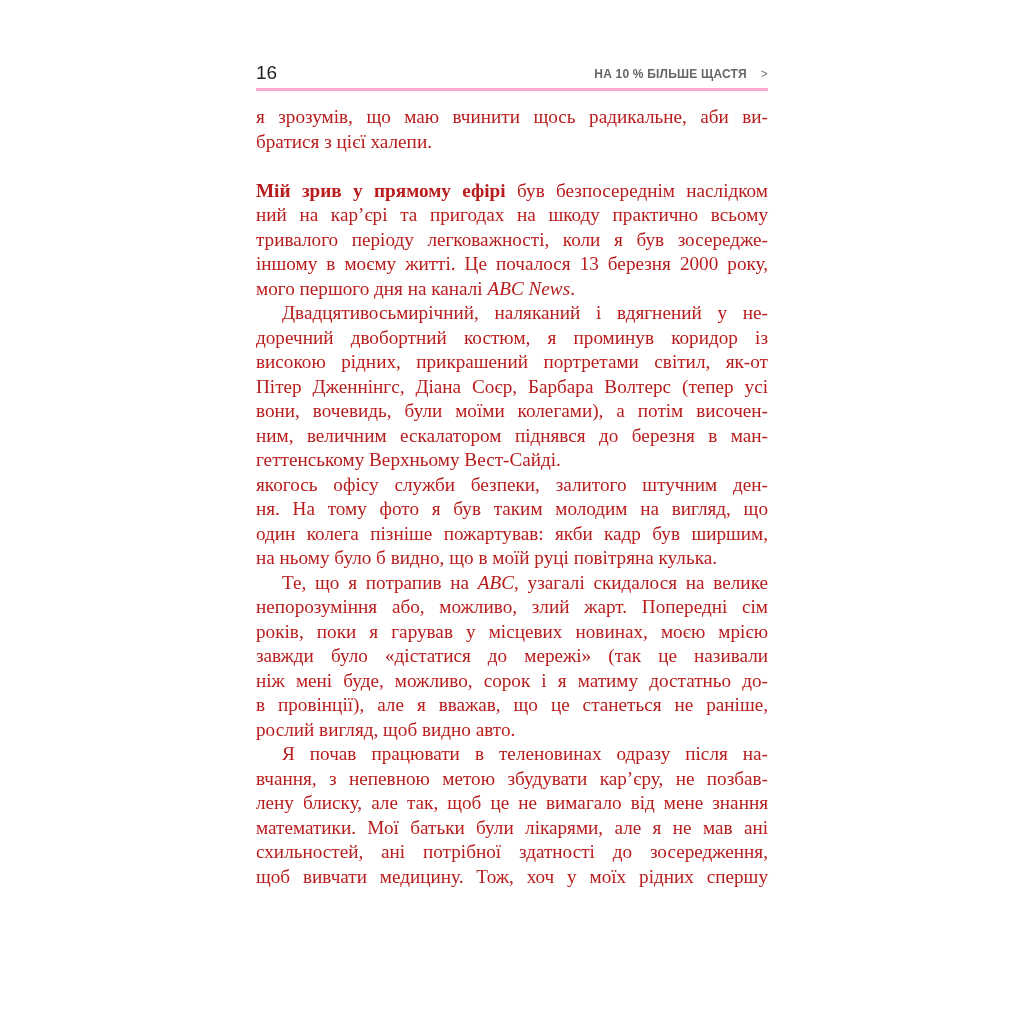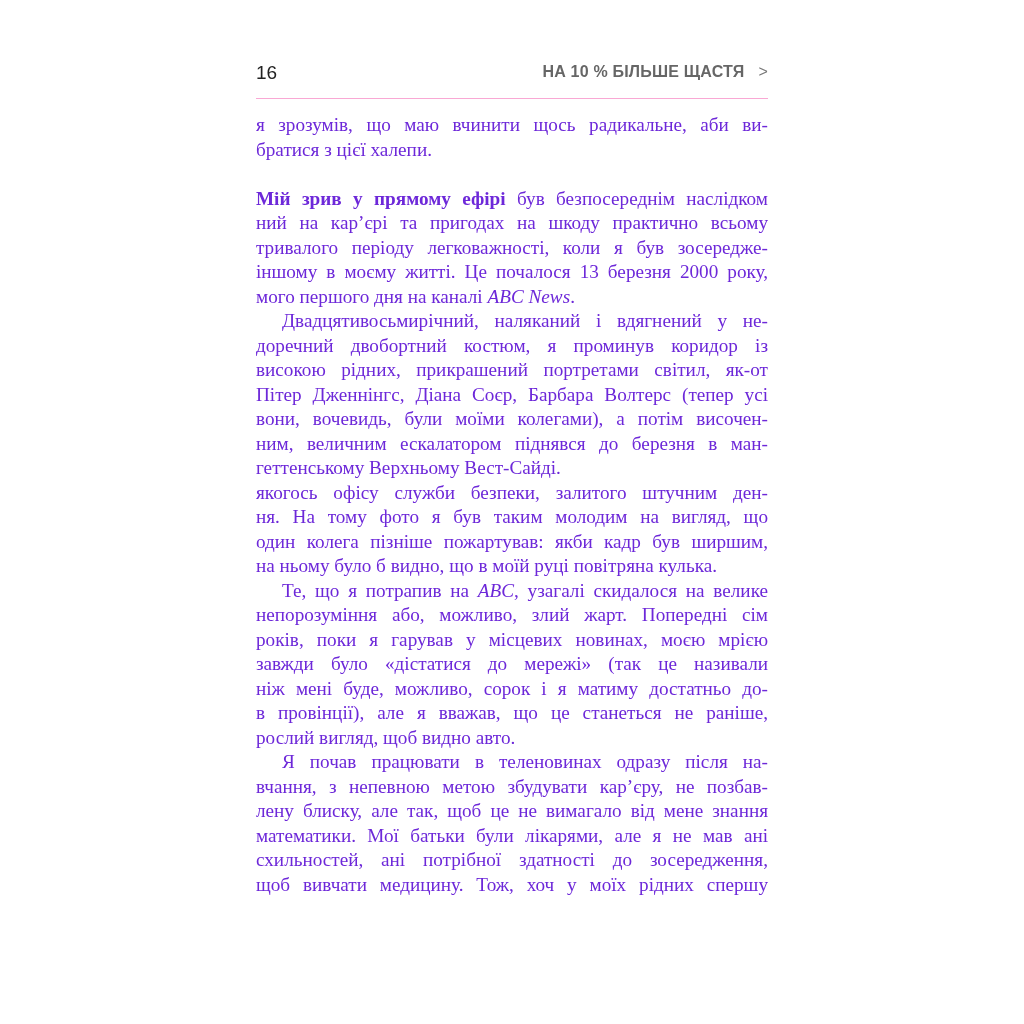--- a/index.html
+++ b/index.html
@@ -17,48 +17,48 @@
       position: absolute;
       left: 256px;
       top: 56px;
       width: 512px;
     }
     .running-head {
       display: flex;
       justify-content: space-between;
       align-items: flex-end;
       height: 26px;
-      border-bottom: 1px solid #f9a8d4;
-      padding-bottom: 16px;
+      border-bottom: 3px solid #f9a8d4;
+      padding-bottom: 6px;
     }
     .page-number {
       font-family: "Liberation Sans", sans-serif;
       font-size: 19px;
       color: #222;
       line-height: 1;
     }
     .running-title {
       font-family: "Liberation Sans", sans-serif;
-      font-size: 16px;
+      font-size: 12px;
       font-weight: bold;
       color: #666;
       letter-spacing: 0.2px;
       line-height: 1;
       padding-bottom: 2px;
     }
     .running-arrow {
       margin-left: 14px;
       font-weight: normal;
       color: #777;
     }
     .body-text {
       font-family: "Liberation Serif", serif;
       font-size: 19.2px;
       line-height: 24.5px;
-      color: #6d28d9;
+      color: #b91c1c;
       text-align: justify;
       margin-top: 14px;
     }
     .body-text p {
       margin: 0;
       text-align: justify;
       hyphens: manual;
     }
     .body-text p.section-start {
       margin-top: 24.5px;

